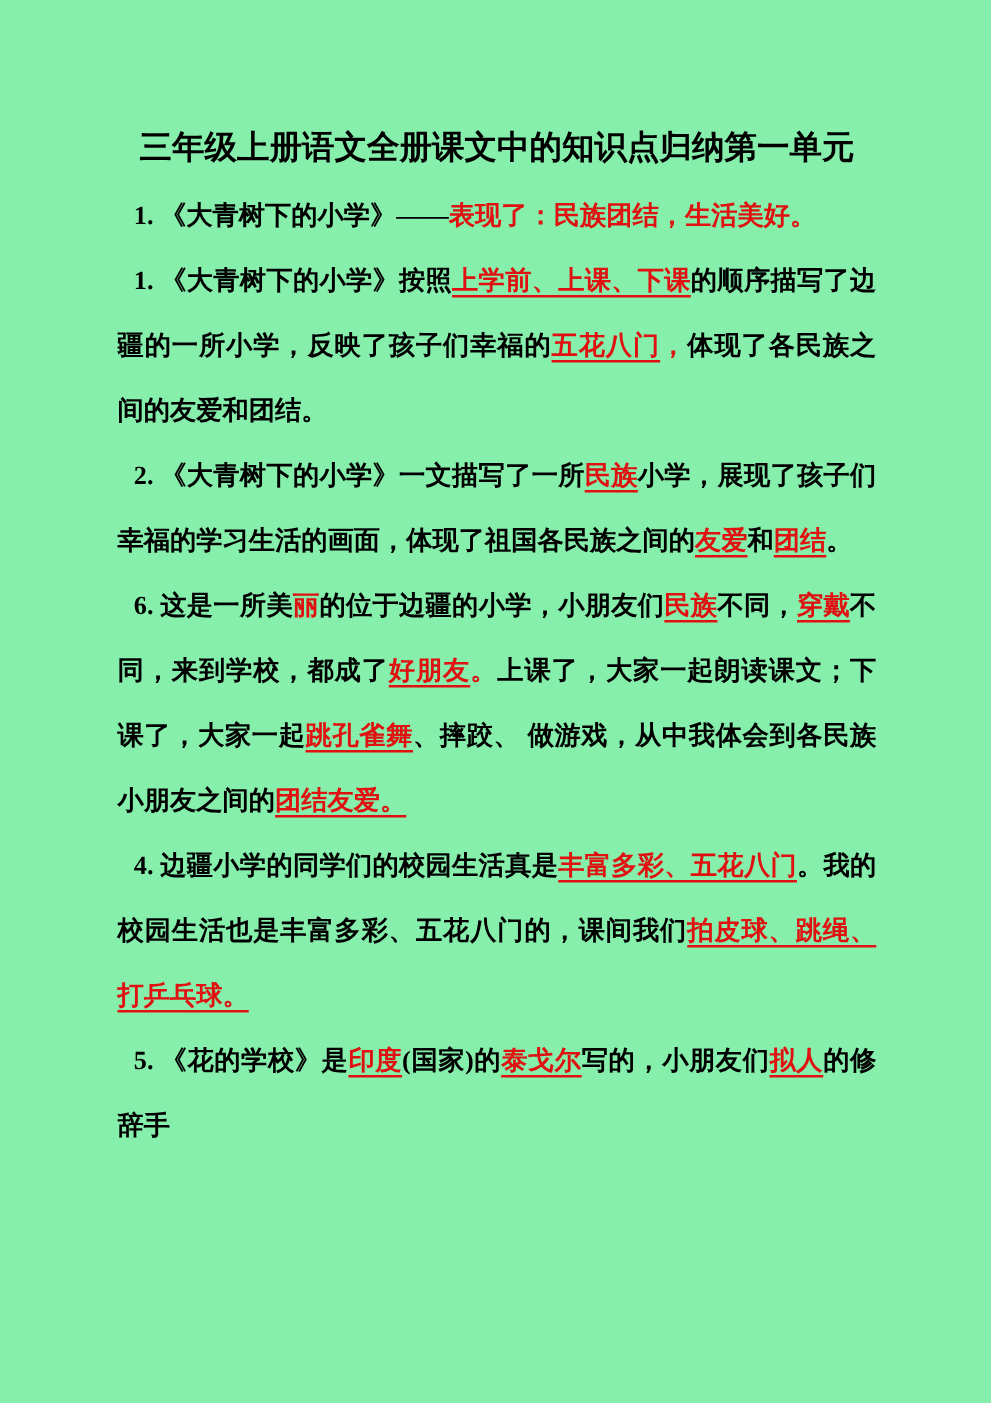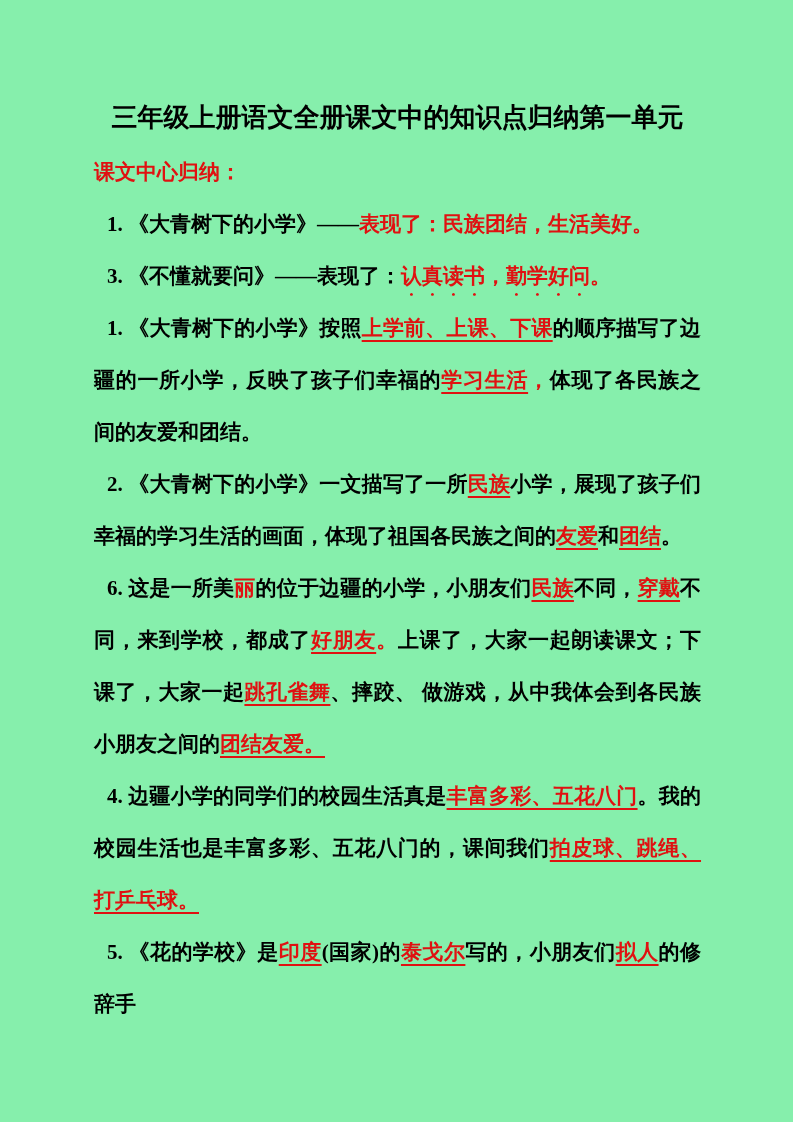--- a/index.html
+++ b/index.html
@@ -65,25 +65,23 @@
     text-emphasis-position: under right;
   }
 </style>
 </head>
 <body>
 
 <div class="page">
 
   <h1 class="doc-title">三年级上册语文全册课文中的知识点归纳第一单元</h1>
 
-  <h2 class="sec-heading">课文中心归纳：</h2>
 
   <p class="para"><span>1. 《大青树下的小学》——</span><span class="r">表现了：民族团结，生活美好。</span></p>
-  <p class="para"><span>3. 《不懂就要问》——表现了：</span><span class="rd">认真读书，勤学好问。</span></p>
 
 
-  <p class="para"><span>1. 《大青树下的小学》按照</span><span class="ru">上学前、上课、下课</span><span>的顺序描写了边疆的一所小学，反映了孩子们幸福的</span><span class="ru">学习生活</span><span class="r">，</span><span>体现了各民族之间的</span><span class="bu">友爱和团结</span><span>。</span></p>
+  <p class="para"><span>1. 《大青树下的小学》按照</span><span class="ru">上学前、上课、下课</span><span>的顺序描写了边疆的一所小学，反映了孩子们幸福的</span><span class="ru">五花八门</span><span class="r">，</span><span>体现了各民族之间的</span><span class="bu">友爱和团结</span><span>。</span></p>
   <p class="para"><span>2. 《大青树下的小学》一文描写了一所</span><span class="ru">民族</span><span>小学，展现了孩子们幸福的学习生活的画面，体现了祖国各民族之间的</span><span class="ru">友爱</span><span class="bu">和</span><span class="ru">团结</span><span>。</span></p>
   <p class="para"><span>6. 这是一所美</span><span class="r">丽</span><span>的位于边疆的小学，小朋友们</span><span class="ru">民族</span><span>不同，</span><span class="ru">穿戴</span><span>不同，来到学校，都成了</span><span class="ru">好朋友</span><span class="r">。</span><span>上课了，大家一起朗读课文；下课了，大家一起</span><span class="ru">跳孔雀舞</span><span>、摔跤、 做游戏，从中我体会到各民族小朋友之间的</span><span class="ru">团结友爱。</span></p>
   <p class="para"><span>4. 边疆小学的同学们的校园生活真是</span><span class="ru">丰富多彩、五花八门</span><span>。我的校园生活也是丰富多彩、五花八门的，课间我们</span><span class="ru">拍皮球、跳绳、打乒乓球。</span></p>
   <p class="para"><span>5. 《花的学校》是</span><span class="ru">印度</span><span>(国家)的</span><span class="ru">泰戈尔</span><span>写的，小朋友们</span><span class="ru">拟人</span><span>的修辞手</span></p>
 
 </div>
 
 </body></html>

